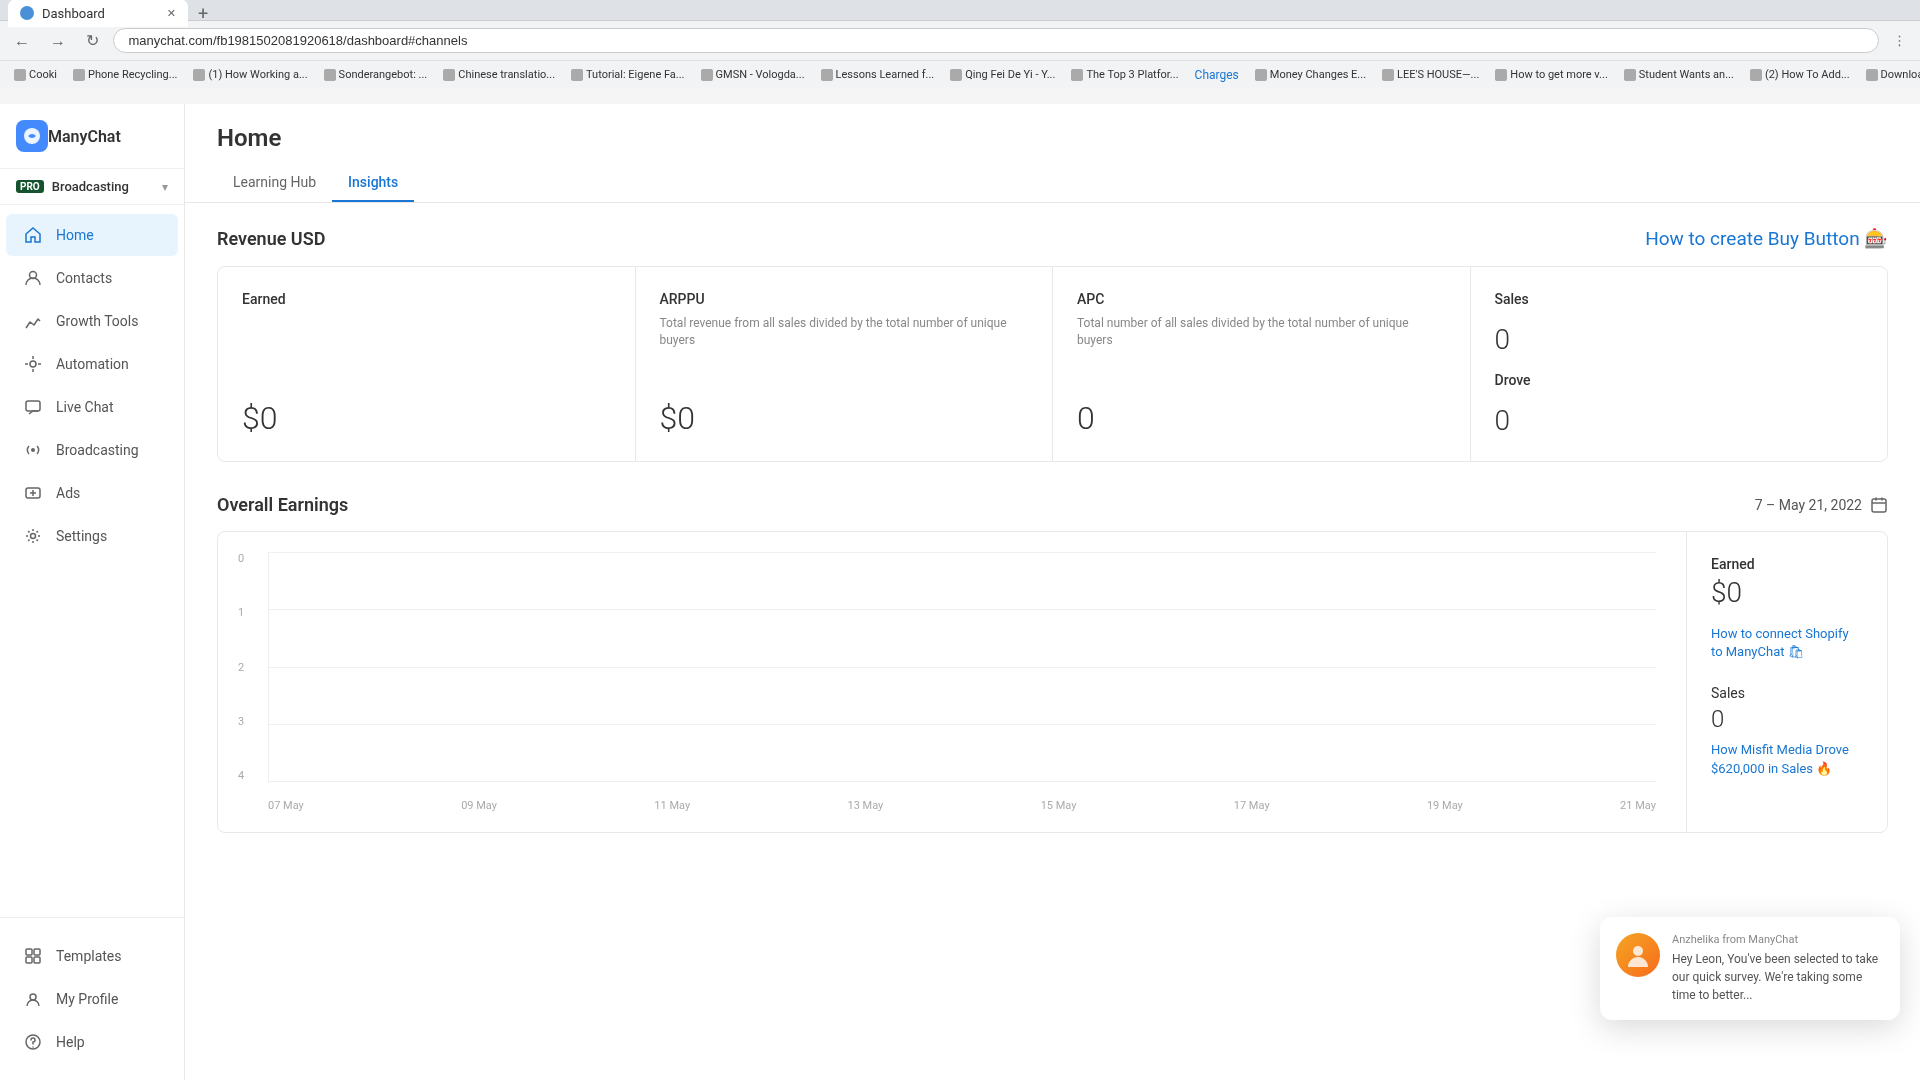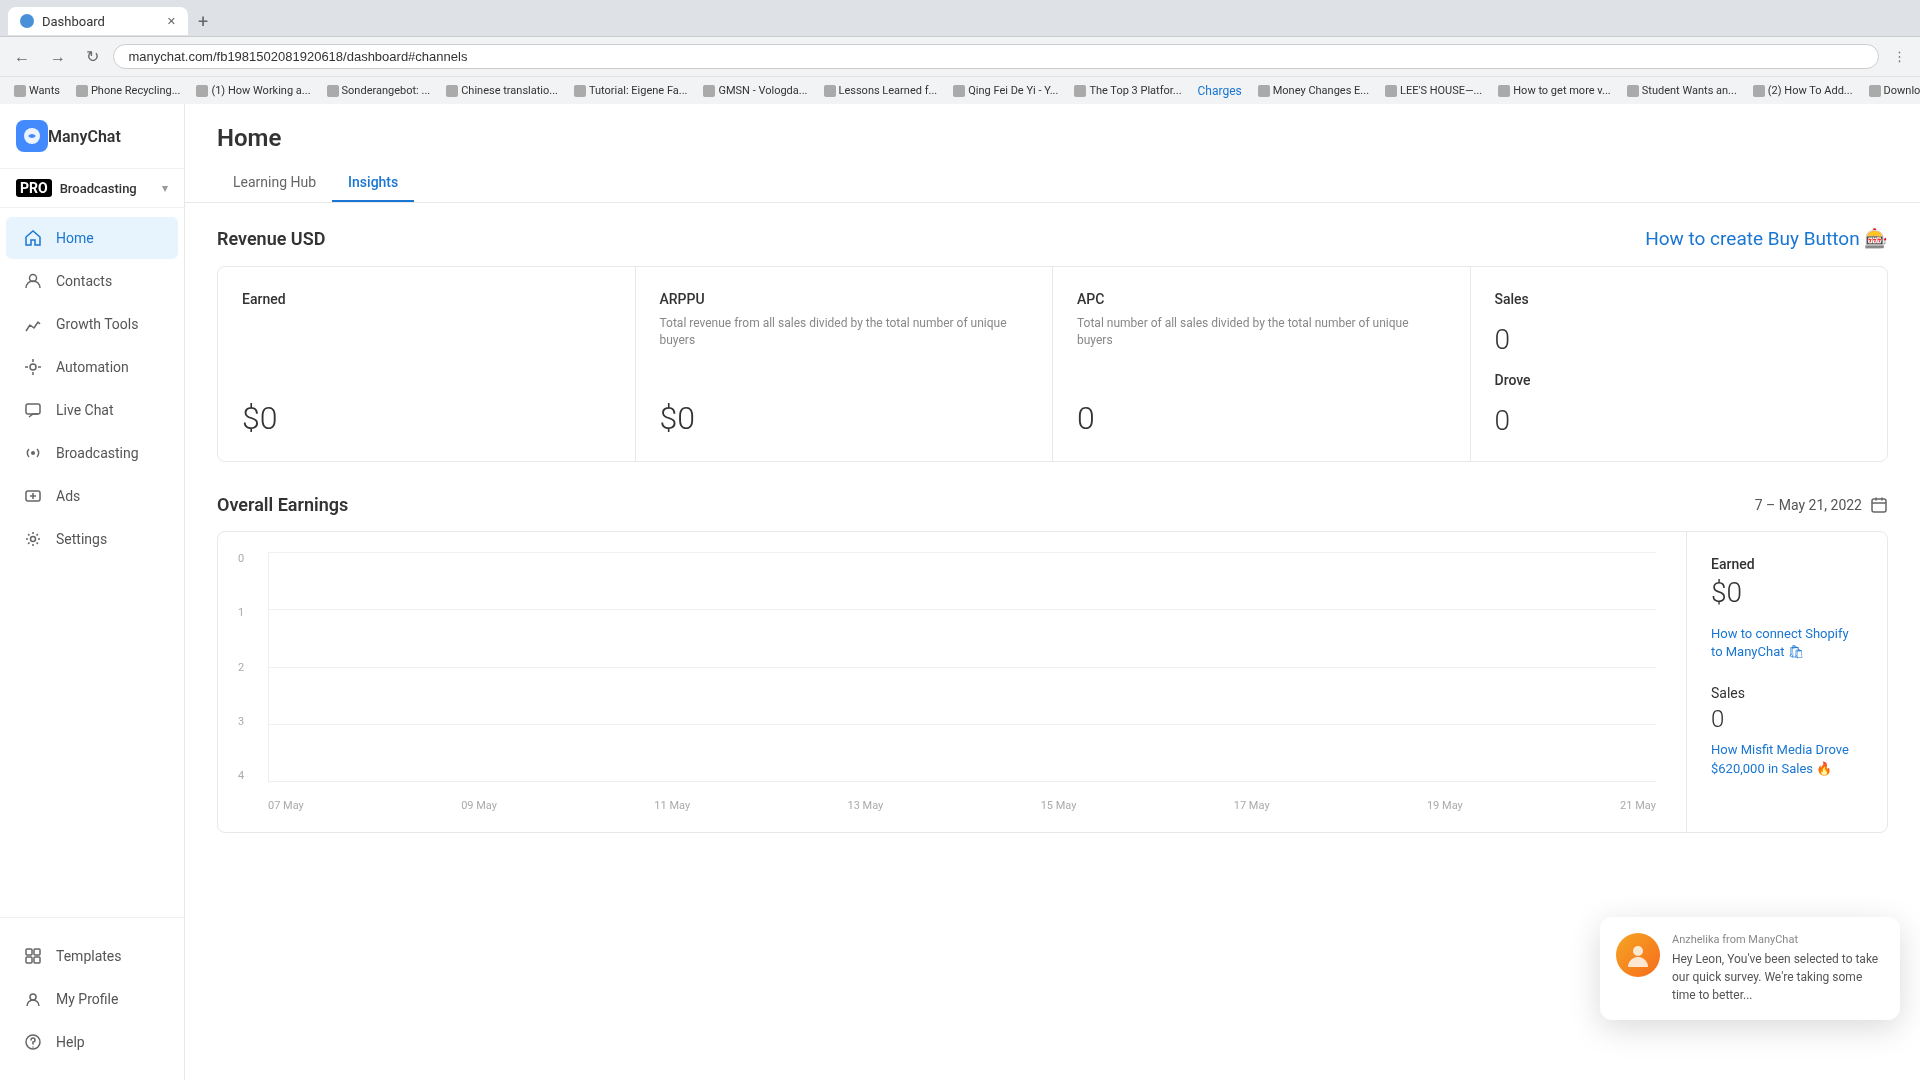--- a/index.html
+++ b/index.html
@@ -1,41 +1,41 @@
 <!DOCTYPE html>
 <html><head>
   <meta charset="utf-8">
   <style>
     * { margin: 0; padding: 0; box-sizing: border-box; }
     body { font-family: -apple-system, BlinkMacSystemFont, 'Segoe UI', Roboto, sans-serif; background: #f5f5f5; display: flex; height: 1080px; overflow: hidden; font-size: 14px; color: #333; }
 
     
     .browser-chrome { position: fixed; top: 0; left: 0; right: 0; z-index: 1000; background: #dee1e6; }
-    .tab-bar { display: flex; align-items: center; height: 36px; padding: 6px 8px 0; gap: 4px; }
+    .tab-bar { display: flex; align-items: center; height: 20px; padding: 6px 8px 0; gap: 4px; }
     .tab { display: flex; align-items: center; background: #fff; border-radius: 8px 8px 0 0; padding: 0 12px; height: 28px; font-size: 13px; gap: 8px; min-width: 180px; }
     .tab-favicon { width: 14px; height: 14px; background: #4a90d9; border-radius: 50%; }
     .tab-close { margin-left: auto; color: #666; font-size: 11px; cursor: pointer; }
     .nav-bar { display: flex; align-items: center; height: 40px; background: #f1f3f4; padding: 4px 8px; gap: 8px; border-top: 1px solid #ccc; }
     .nav-btn { background: none; border: none; cursor: pointer; color: #666; font-size: 16px; padding: 4px 6px; border-radius: 4px; }
     .address-bar { flex: 1; background: #fff; border: 1px solid #ccc; border-radius: 20px; padding: 4px 14px; font-size: 13px; color: #333; }
     .bookmarks-bar { display: flex; align-items: center; height: 28px; background: #f1f3f4; padding: 0 8px; gap: 4px; border-top: 1px solid #e0e0e0; overflow: hidden; }
     .bookmark { font-size: 11px; color: #333; padding: 2px 6px; border-radius: 4px; white-space: nowrap; cursor: pointer; display: flex; align-items: center; gap: 3px; }
     .bookmark-icon { width: 12px; height: 12px; background: #aaa; border-radius: 2px; flex-shrink: 0; }
 
     
     .app-wrapper { display: flex; width: 100%; margin-top: 104px; height: calc(1080px - 104px); }
 
     
     .sidebar { width: 185px; background: #fff; border-right: 1px solid #e8e8e8; display: flex; flex-direction: column; height: 100%; flex-shrink: 0; }
     .sidebar-logo { display: flex; align-items: center; gap: 0; padding: 16px 16px; border-bottom: 1px solid #f0f0f0; }
     .logo-icon { width: 32px; height: 32px; background: #448aff; border-radius: 8px; display: flex; align-items: center; justify-content: center; color: white; font-weight: bold; font-size: 14px; }
     .logo-text { font-size: 16px; font-weight: 600; color: #333; }
 
     .account-selector { display: flex; align-items: center; gap: 8px; padding: 10px 16px; cursor: pointer; border-bottom: 1px solid #f0f0f0; }
-    .account-badge { background: #000000; color: white; font-size: 14px; font-weight: bold; padding: 1px 4px; border-radius: 3px; }
+    .account-badge { background: #14532d; color: white; font-size: 10px; font-weight: bold; padding: 1px 4px; border-radius: 3px; }
     .account-name { font-size: 13px; font-weight: 500; flex: 1; }
     .account-chevron { color: #999; font-size: 12px; }
 
     .sidebar-nav { flex: 1; padding: 8px 0; overflow-y: auto; }
     .nav-item { display: flex; align-items: center; gap: 12px; padding: 10px 16px; cursor: pointer; border-radius: 6px; margin: 1px 6px; color: #555; font-size: 14px; }
     .nav-item.active { color: #1976d2; background: #e8f4fd; }
     .nav-item-icon { width: 22px; height: 22px; display: flex; align-items: center; justify-content: center; flex-shrink: 0; }
 
     .sidebar-bottom { padding: 16px 0 16px; border-top: 1px solid #f0f0f0; }
 
@@ -112,21 +112,21 @@
   <div class="nav-bar">
     <button class="nav-btn">←</button>
     <button class="nav-btn">→</button>
     <button class="nav-btn">↻</button>
     <input class="address-bar" value="manychat.com/fb198150208192061​8/dashboard#channels" style="">
     <button class="nav-btn" style="font-size:13px;">⋮</button>
   </div>
   <div class="bookmarks-bar">
     <div class="bookmark">
       <div class="bookmark-icon"></div>
-      <span>Wants</span>
+      <span>Cooki</span>
     </div>
     <div class="bookmark">
         <div class="bookmark-icon"></div>
         <span>Phone Recycling...</span>
       </div>
     <div class="bookmark">
         <div class="bookmark-icon"></div>
         <span>(1) How Working a...</span>
       </div>
     <div class="bookmark">

